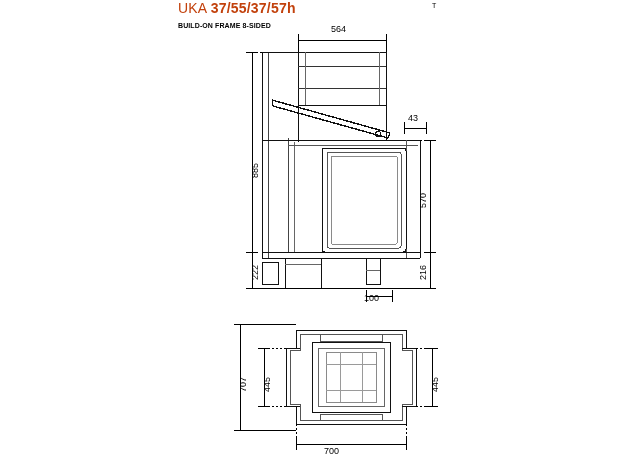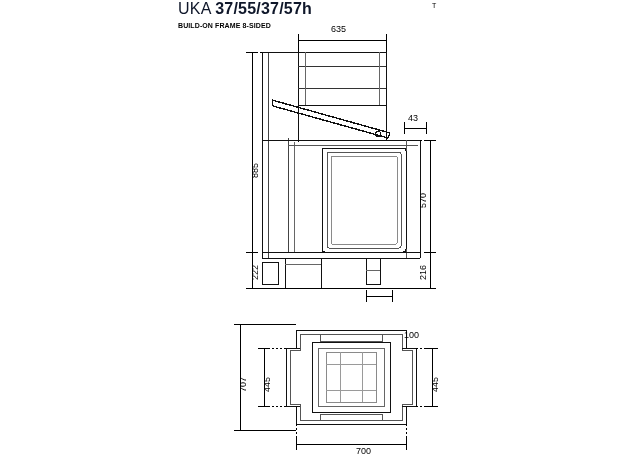--- a/index.html
+++ b/index.html
@@ -15,22 +15,22 @@
     width: 624px;
     height: 460px;
     background: #ffffff;
     overflow: hidden;
   }
   
   #title {
     position: absolute;
     left: 178px;
     top: 0px;
-    font-size: 16px;
-    color: #0f172a;
+    font-size: 14px;
+    color: #c2410c;
     white-space: nowrap;
     letter-spacing: 0.2px;
   }
   #title .light { font-weight: 400; }
   #title .bold  { font-weight: 700; }
   #subtitle {
     position: absolute;
     left: 178px;
     top: 22px;
     font-size: 7px;
@@ -197,35 +197,35 @@
 
       <line x1="296" y1="444" x2="406" y2="444" stroke="#000"></line>
       <line x1="296" y1="438" x2="296" y2="450" stroke="#000"></line>
       <line x1="406" y1="438" x2="406" y2="450" stroke="#000"></line>
       <line x1="296" y1="424" x2="296" y2="444" stroke="#000" stroke-dasharray="2,2"></line>
       <line x1="406" y1="424" x2="406" y2="444" stroke="#000" stroke-dasharray="2,2"></line>
 
     </g>
   </svg>
 
-  <div class="dim-text" style="left:331px; top:24px;">635</div>
+  <div class="dim-text" style="left:331px; top:24px;">564</div>
 
   <div class="dim-text vert" style="left:250px; top:178px;">885</div>
 
   <div class="dim-text vert" style="left:250px; top:280px;">222</div>
 
   <div class="dim-text" style="left:408px; top:113px;">43</div>
 
   <div class="dim-text vert" style="left:418px; top:208px;">570</div>
 
   <div class="dim-text vert" style="left:418px; top:280px;">216</div>
 
-  <div class="dim-text" style="left:404px; top:293px;margin-top:37px;">100</div>
+  <div class="dim-text" style="left:364px; top:293px;">100</div>
 
   <div class="dim-text vert" style="left:238px; top:392px;">707</div>
 
   <div class="dim-text vert" style="left:262px; top:392px;">445</div>
 
   <div class="dim-text vert" style="left:430px; top:392px;">445</div>
 
-  <div class="dim-text" style="left:356px; top:446px;">700</div>
+  <div class="dim-text" style="left:324px; top:446px;">700</div>
 
 </div>
 
 </body></html>

